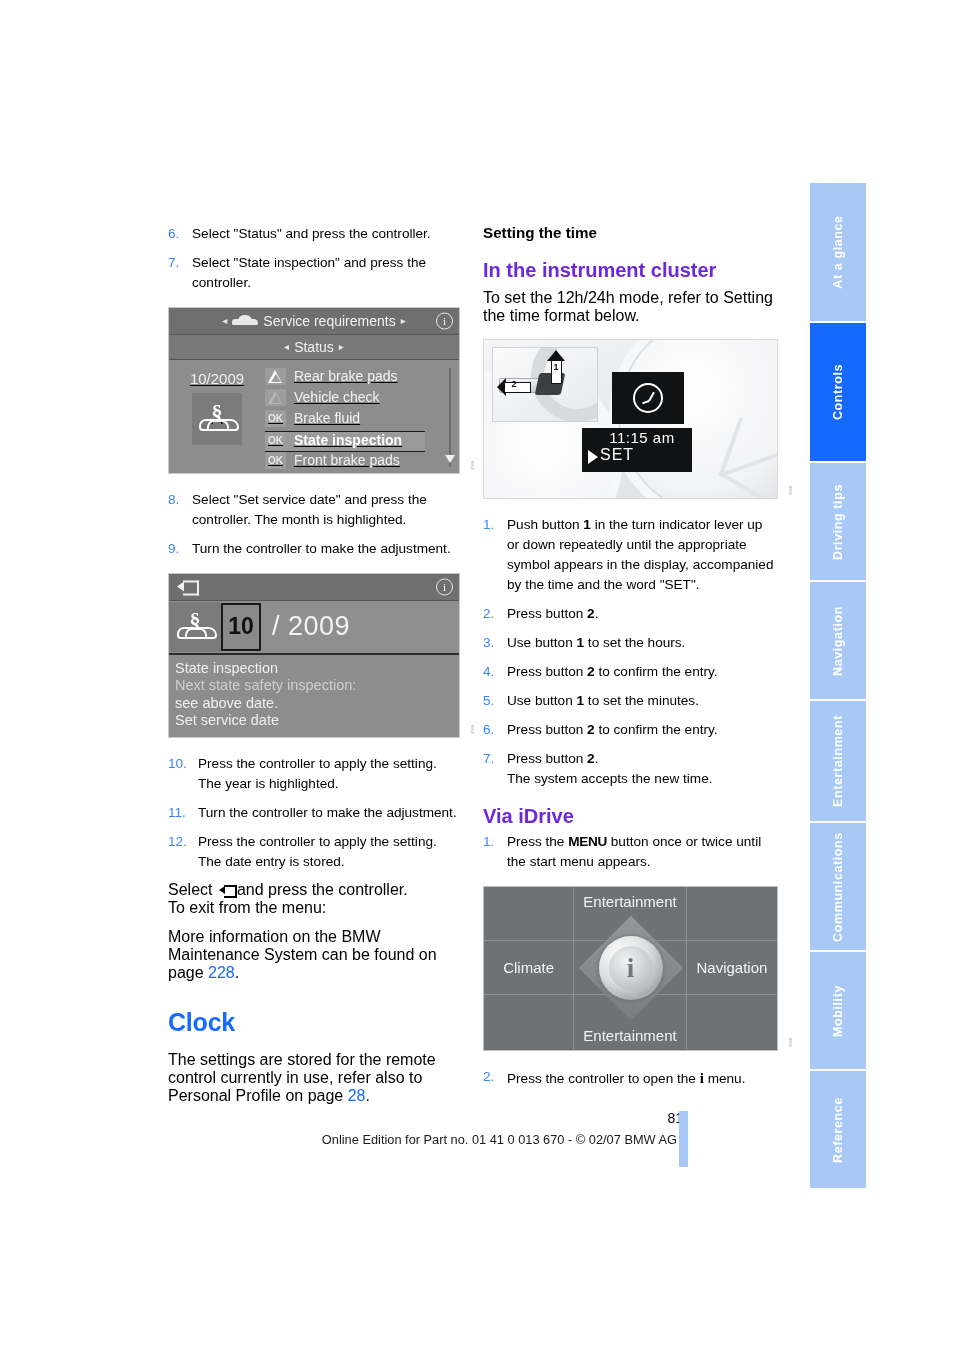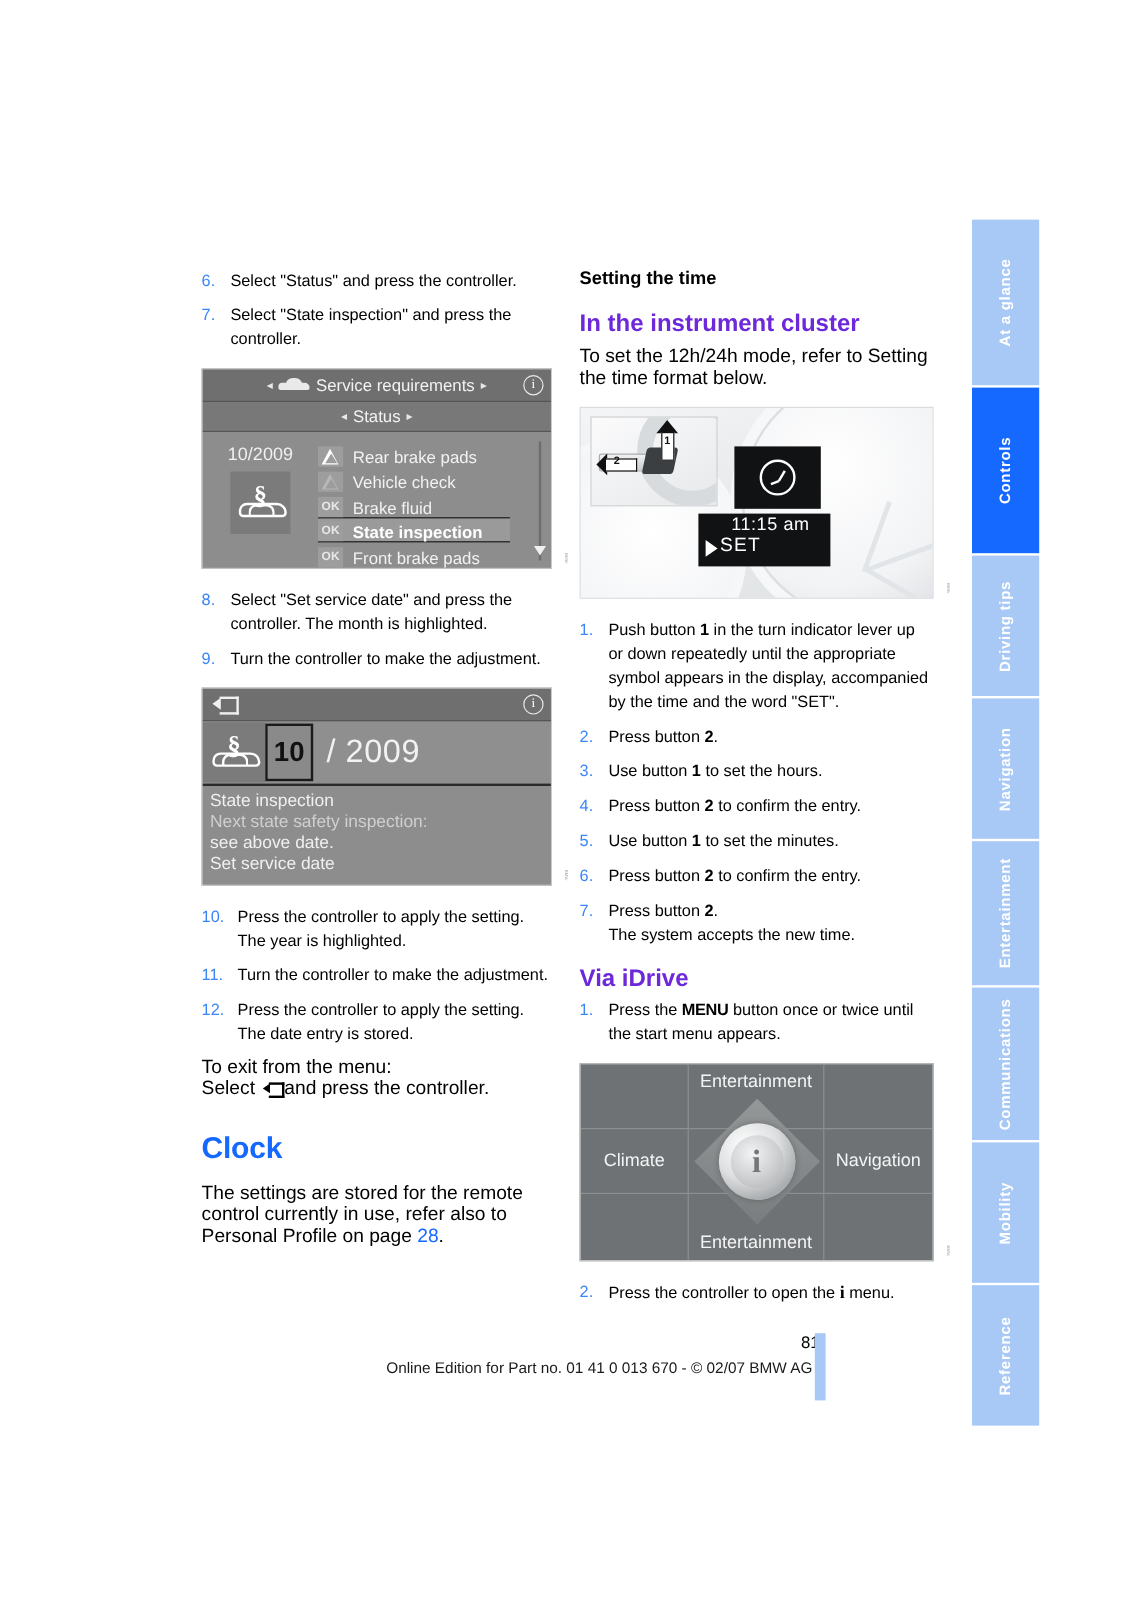--- a/index.html
+++ b/index.html
@@ -131,21 +131,21 @@
     position:relative; vertical-align:-2px;
   }
   .car-ico::before {
     content:""; position:absolute; left:0; bottom:2px; width:26px; height:6px;
     background:#e9e9e9; border-radius:7px 9px 4px 4px;
   }
   .car-ico::after {
     content:""; position:absolute; left:6px; top:0; width:14px; height:7px;
     background:#e9e9e9; border-radius:6px 6px 0 0;
   }
-  .ic-body { display:flex; padding:8px 0 6px 0; background:#8d8d8d; height:113px; }
+  .ic-body { display:flex; padding:8px 0 6px 0; background:#8d8d8d; height:113px;text-decoration:underline; }
   .ic-left { width:96px; text-align:center; padding-top:2px; }
   .ic-date { color:#f0f0f0; font-size:15px; margin-bottom:6px; }
   .ic-sign {
     width:50px; height:52px; background:#7b7b7b; margin:0 auto;
     position:relative; display:flex; align-items:center; justify-content:center;
     flex-direction:column;
   }
   .ic-sign .para-mark { color:#fff; font-size:22px; font-weight:bold; font-family:"Liberation Serif", serif; line-height:0.8; margin-bottom:-2px;}
   .ic-sign .sign-car {
     width:36px; height:14px; position:relative;
@@ -153,21 +153,21 @@
   .ic-sign .sign-car::before {
     content:""; position:absolute; left:0; bottom:3px; width:36px; height:8px;
     border:2px solid #fff; border-radius:9px 11px 5px 5px; background:transparent;
   }
   .ic-sign .sign-car::after {
     content:""; position:absolute; left:8px; top:0; width:18px; height:8px;
     border:2px solid #fff; border-bottom:none; border-radius:7px 7px 0 0;
   }
   .ic-list { flex:1; padding-right:18px; }
   .ic-row {
-    display:flex; align-items:flex-end; height:21px;
+    display:flex; align-items:flex-start; height:21px;
     color:#f2f2f2; font-size:14px;
   }
   .ic-row .badge {
     width:21px; height:17px; margin-right:8px; flex:0 0 21px;
     display:flex; align-items:center; justify-content:center;
     font-size:10px; font-weight:bold; color:#e8e8e8; background:#9d9d9d;
   }
   .ic-row .badge.tri { background:#9d9d9d; }
   .tri-shape { width:15px;height:13px; position:relative; }
   .tri-shape::before{
@@ -521,27 +521,28 @@
         <span class="step-num wide">11.</span>
         <span class="step-body">Turn the controller to make the adjustment.</span>
       </li>
       <li class="step">
         <span class="step-num wide">12.</span>
         <span class="step-body">Press the controller to apply the setting. The date entry is stored.</span>
       </li>
     </ul>
 
     <div class="para">
-      <div>To exit from the menu:</div>
       <div>
         <span>Select</span>
         <span class="back-glyph"></span><span>and press the controller.</span>
       </div>
+      <div>To exit from the menu:</div>
     </div>
 
+    <div class="para"><span>More information on the BMW Maintenance System can be found on page </span><span class="pagelink">228</span><span>.</span></div>
 
     <h1 class="section-title">Clock</h1>
 
     <div class="para"><span>The settings are stored for the remote control currently in use, refer also to Personal Profile on page </span><span class="pagelink">28</span><span>.</span></div>
   </div>
 
   <div class="col-right">
 
     <h2 class="sub-title">Setting the time</h2>
     <h3 class="sub-sub-title">In the instrument cluster</h3>

